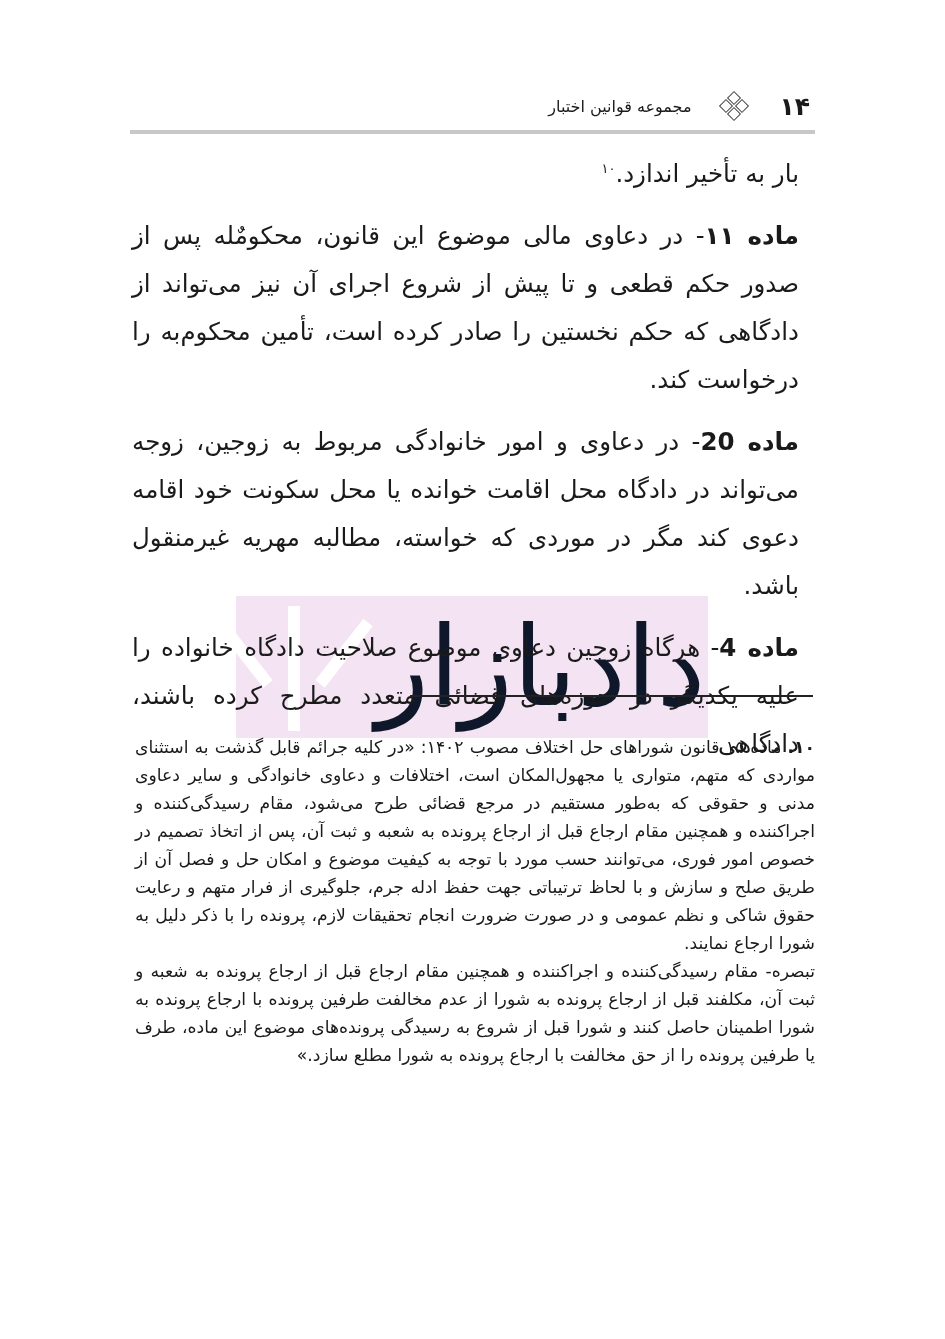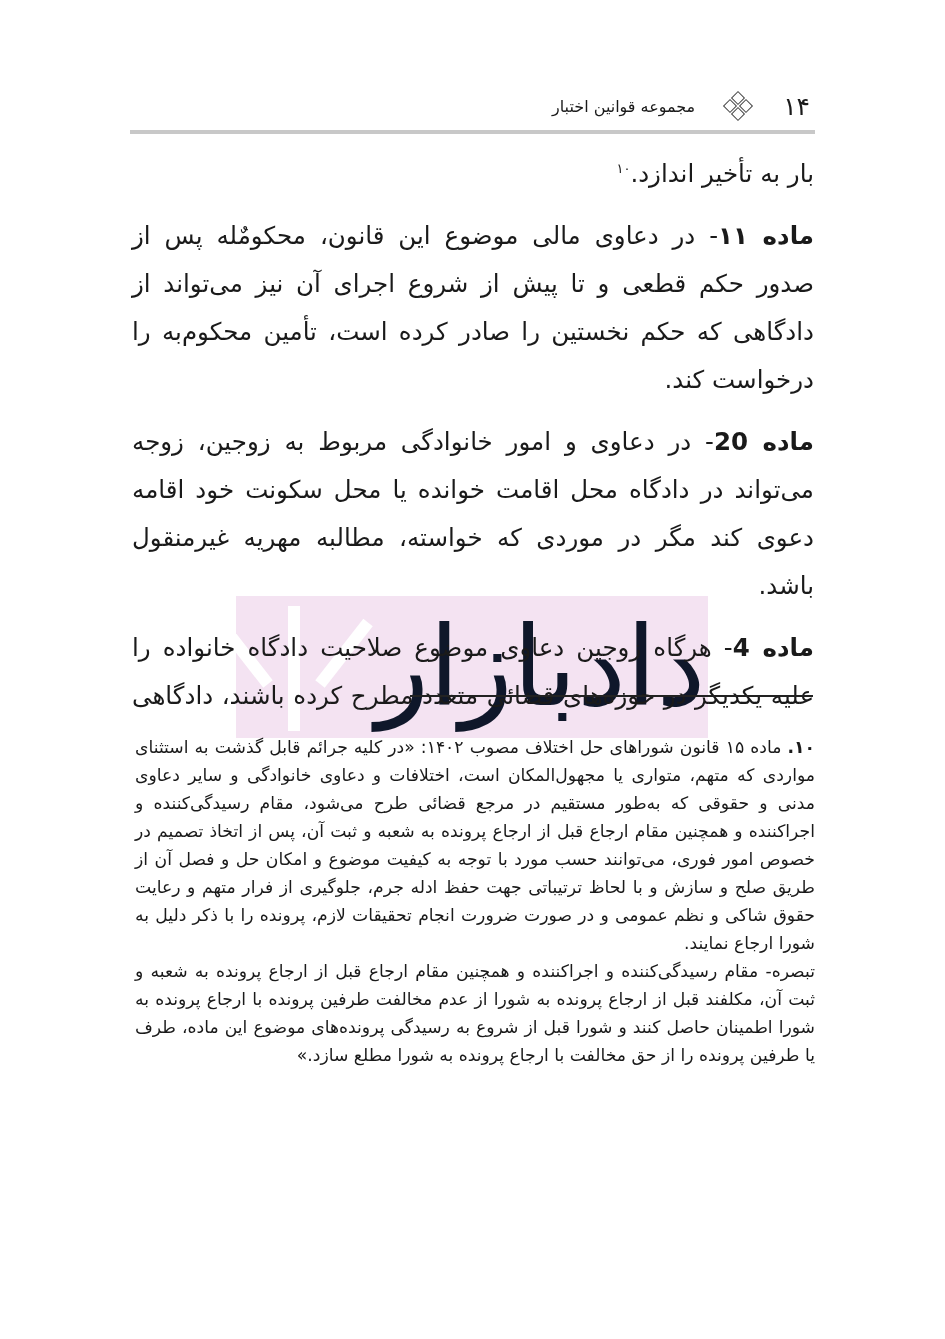--- a/index.html
+++ b/index.html
@@ -5,21 +5,21 @@
     html, body { margin: 0; padding: 0; }
     body {
       width: 945px; height: 1339px; background: #ffffff; position: relative;
       overflow: hidden; font-family: "DejaVu Sans", sans-serif; color: #1a1a1a;
     }
     .page { position: absolute; left: 0; top: 0; width: 945px; height: 1339px; }
     .header {
       position: absolute; left: 130px; top: 86px; width: 685px; height: 40px;
       direction: rtl; display: flex; align-items: center;
     }
-    .page-num { font-size: 25px; font-weight: normal; margin-right: 5px; }
+    .page-num { font-size: 25px; font-weight: bold; margin-right: 5px; }
     .ornament { margin-right: 32px; width: 26px; height: 26px; position: relative; }
     .ornament span {
       position: absolute; width: 8px; height: 8px; border: 1.2px solid #444;
       transform: rotate(45deg); background: #fff;
     }
     .ornament .d1 { left: 8px; top: 0px; }
     .ornament .d2 { left: 0px; top: 8px; }
     .ornament .d3 { left: 16px; top: 8px; }
     .ornament .d4 { left: 8px; top: 16px; }
     .running-title { margin-right: 30px; font-size: 16px; }
@@ -36,21 +36,21 @@
     .wm-tree .br2 { position: absolute; left: 60px; top: 0px; width: 12px; height: 78px; background: #fff; transform: rotate(38deg); transform-origin: bottom; }
     .wm-tree .br3 { position: absolute; left: 34px; top: 0px; width: 12px; height: 60px; background: #fff; }
     .wm-text {
       position: absolute; left: 140px; top: 6px; font-size: 110px; color: #0f172a;
       line-height: 130px; direction: rtl; letter-spacing: 4px; font-family: "DejaVu Sans", sans-serif;
     }
     .body-text {
       position: absolute; left: 132px; top: 150px; width: 682px; direction: rtl;
       text-align: justify; font-size: 24.5px; line-height: 48px; z-index: 2;
     }
-    .body-text p { margin: 0 0 14px 0; text-align-last: right; }
+    .body-text p { margin: 0 15px 14px 0; text-align-last: right; }
     .body-text p.first { margin-bottom: 14px; }
     .body-text .article-label { font-weight: bold; }
     sup.fnref { font-size: 13px; vertical-align: super; line-height: 0; }
     .footnote-rule {
       position: absolute; left: 410px; top: 695px; width: 403px; height: 1.5px; background: #222; z-index: 2;
     }
     .footnotes {
       position: absolute; left: 135px; top: 733px; width: 680px; direction: rtl;
       font-size: 17.2px; line-height: 28px; text-align: justify; z-index: 2; color: #1a1a1a;
     }

